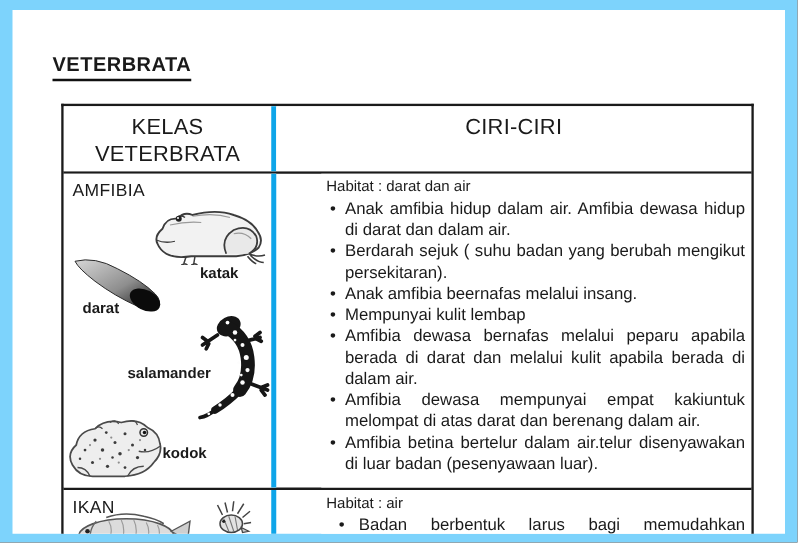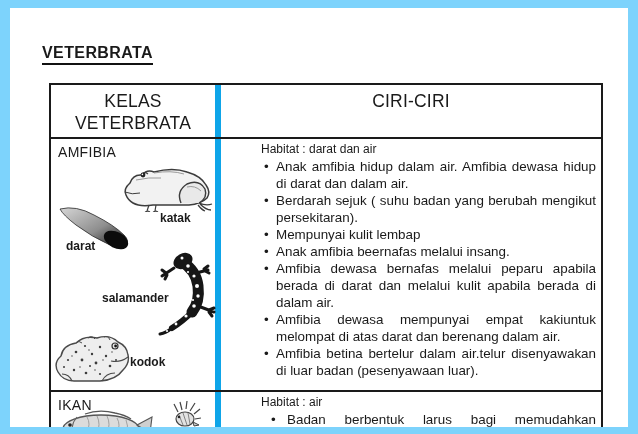--- a/index.html
+++ b/index.html
@@ -6,21 +6,21 @@
   .page{position:relative;width:638px;height:434px;background:#7dd3fc;overflow:hidden;
         font-family:"Liberation Sans","DejaVu Sans",sans-serif;color:#1a1a1a;}
   .content{position:absolute;left:10px;top:8px;right:10px;bottom:7px;background:#fff;overflow:hidden;}
   .title{position:absolute;left:32px;top:36px;font-size:16px;font-weight:700;letter-spacing:.4px;
          border-bottom:2.5px solid #111;padding-bottom:1px;}
   .tbl{position:absolute;left:39px;top:75px;width:554px;box-sizing:border-box;
        border:2px solid #1a1a1a;border-bottom:none;}
   .tr{display:grid;grid-template-columns:170px 1fr;box-sizing:border-box;}
   .tr + .tr{border-top:2px solid #1a1a1a;gap:36px;}
   .td{box-sizing:border-box;position:relative;background:#fff;}
-  .td-left{border-right:6px solid #0ea5e9;}
+  .td-left{border-right:4px solid #0ea5e9;}
   .tr-head{height:52px;}
   .tr-amfibia{height:253px;}
   .tr-ikan{height:70px;}
   .th{font-size:17.5px;text-align:center;padding-top:5px;line-height:22px;letter-spacing:.2px;}
   .kelas-label{font-size:14px;padding:5px 0 0 7px;letter-spacing:.3px;}
   .cell-ciri{padding:3px 5px 0 4px;font-size:13.4px;}
   .habitat{font-size:12px;line-height:15px;margin:0 0 1px 0;}
   ul.bullets{margin:0;padding:0;list-style:none;}
   .bullets li{position:relative;padding-left:15px;line-height:17px;text-align:justify;}
   .bullets li::before{content:"\2022";position:absolute;left:3px;}
@@ -137,22 +137,22 @@
             </g>
           </svg>
           <div class="img-label" style="left:79px;top:216px;text-align:center;">kodok</div>
         </div>
 
         <div class="td cell-ciri">
           <div class="habitat">Habitat : darat dan air</div>
           <ul class="bullets">
             <li>Anak amfibia hidup dalam air. Amfibia dewasa hidup di darat dan dalam air.</li>
             <li>Berdarah sejuk ( suhu badan yang berubah mengikut persekitaran).</li>
+            <li>Anak amfibia beernafas melalui insang.</li>
             <li>Mempunyai kulit lembap</li>
-            <li>Anak amfibia beernafas melalui insang.</li>
             <li>Amfibia dewasa bernafas melalui peparu apabila berada di darat dan melalui kulit apabila berada di dalam air.</li>
             <li>Amfibia dewasa mempunyai empat kakiuntuk melompat di atas darat dan berenang dalam air.</li>
             <li>Amfibia betina bertelur dalam air.telur disenyawakan di luar badan (pesenyawaan luar).</li>
           </ul>
         </div>
       </div>
 
       <div class="tr tr-ikan">
         <div class="td td-left">
           <div class="kelas-label">IKAN</div>

